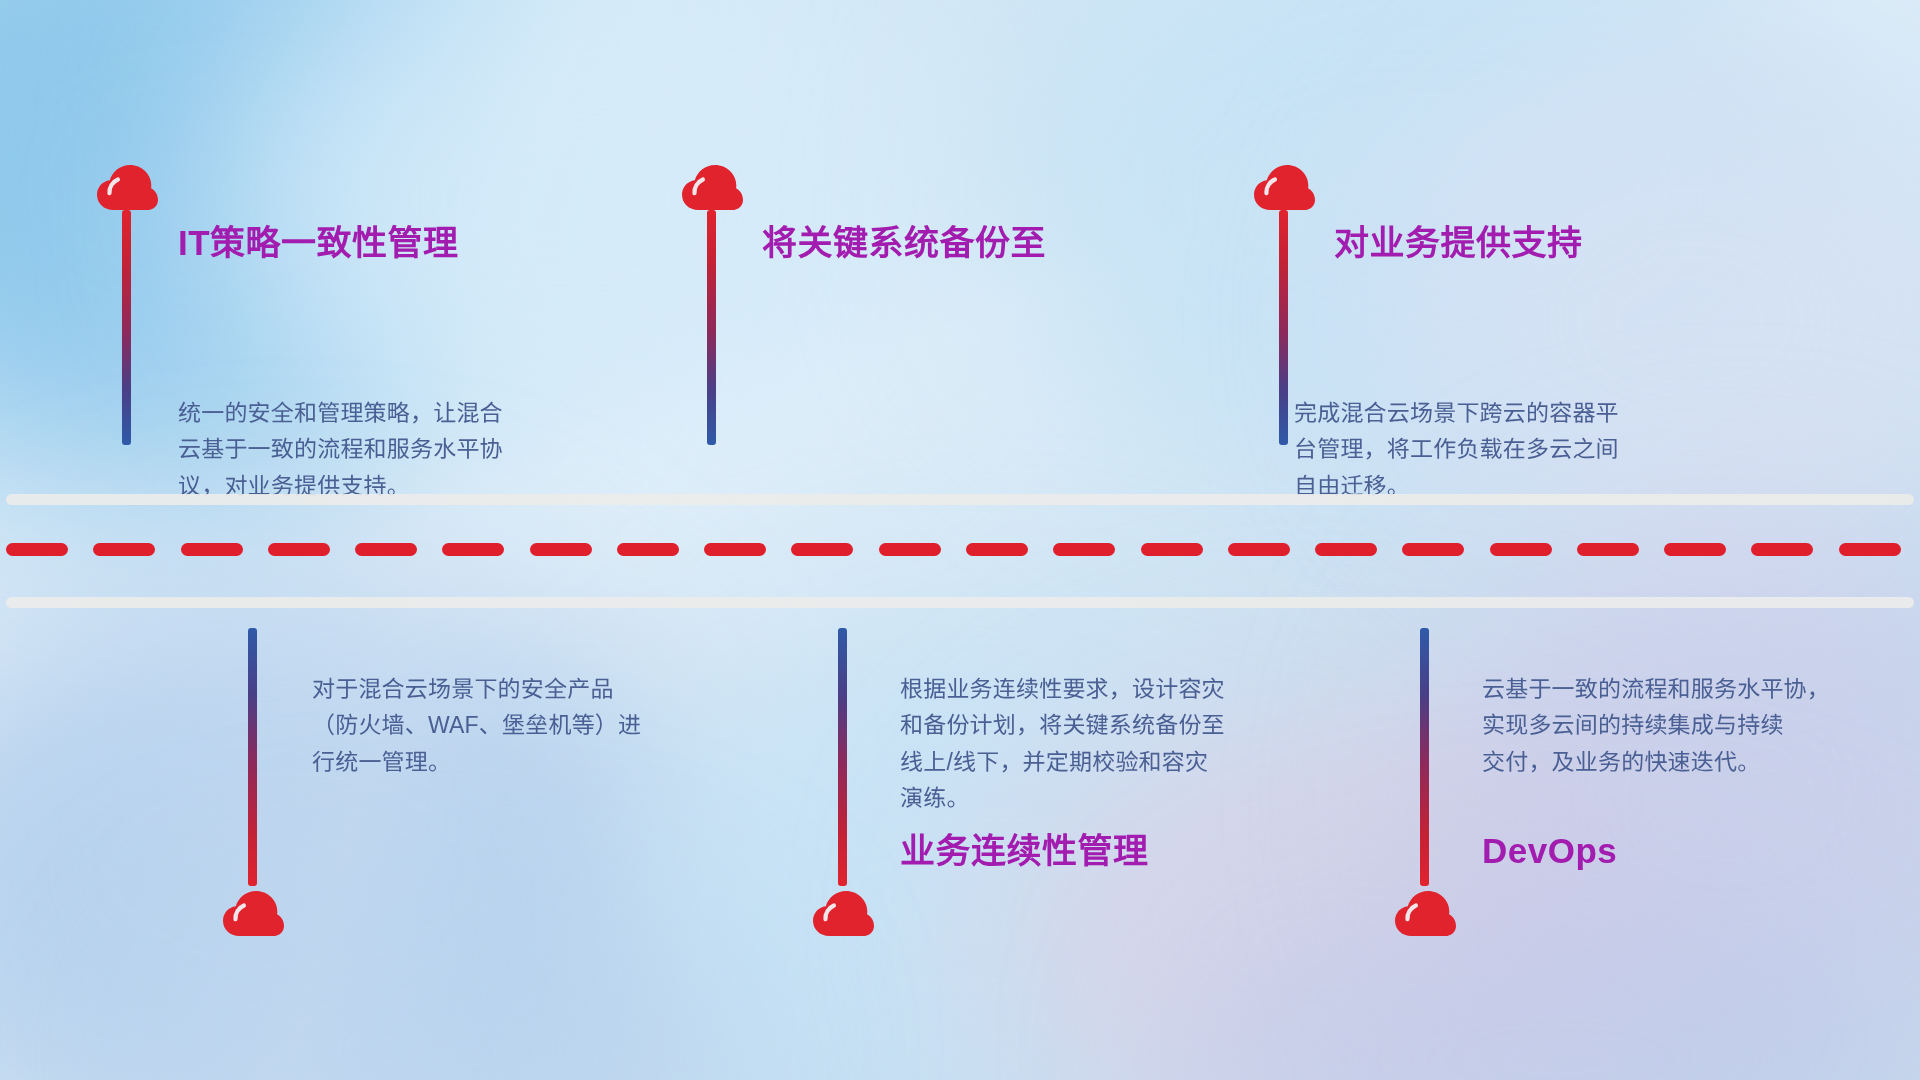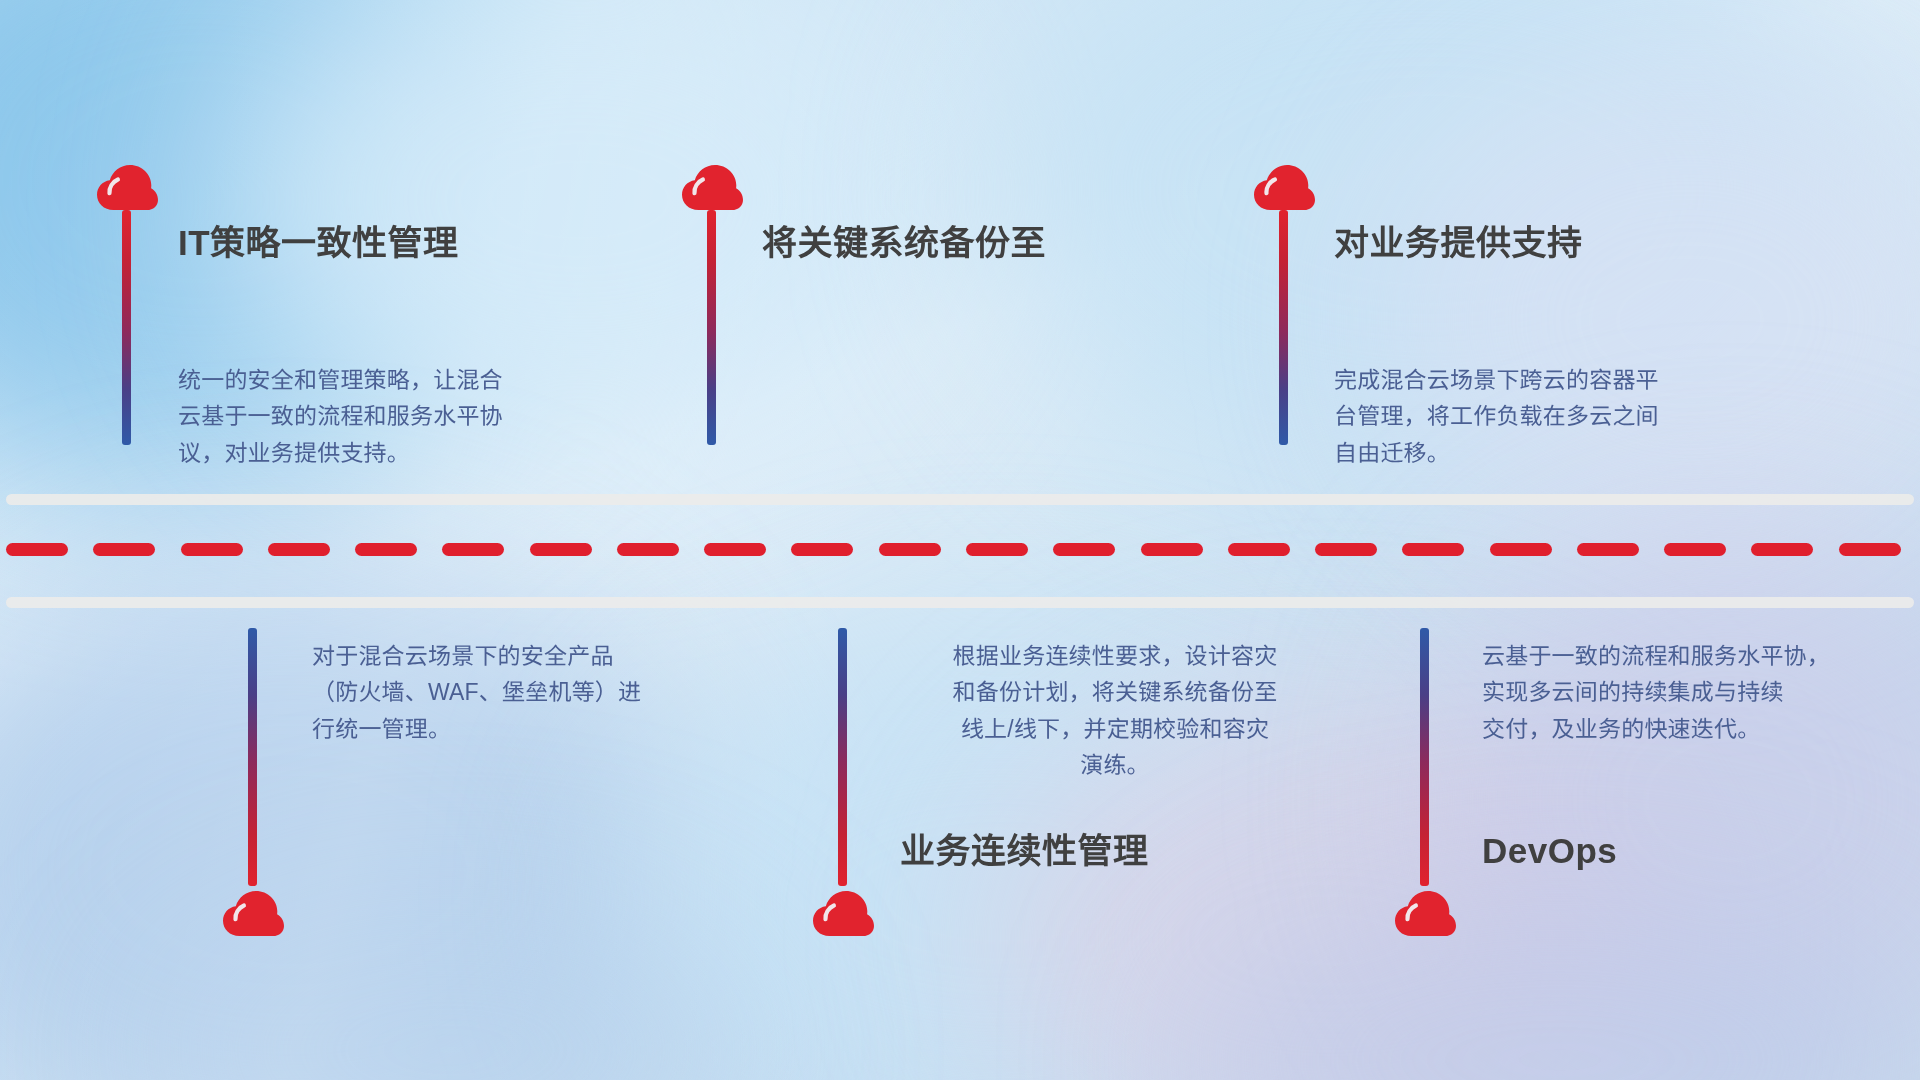--- a/index.html
+++ b/index.html
@@ -83,33 +83,34 @@
                  #8d2a5c 52%, #4a3f86 76%, #2f5aa8 100%); }
   .stem.up   { background: linear-gradient(180deg, #2f5aa8 0%, #4a3f86 26%,
                  #8d2a5c 52%, #c42235 80%, #e1232e 100%); }
   .cloud-icon { position: absolute; width: 64px; height: 52px; }
 
   
   .card-title {
     position: absolute;
     font-size: 35px;
     font-weight: 700;
-    color: #404040;
+    color: #a21caf;
     letter-spacing: 0.5px;
     white-space: nowrap;
     line-height: 1;
   }
   .card-body {
     position: absolute;
     font-size: 23px;
     font-weight: 400;
     color: #4a5f93;
     line-height: 1.58;
     letter-spacing: 0.2px;
     white-space: pre-line;
+    margin-top: 33px;
   }
 </style>
 </head>
 <body>
 
 <div id="stage">
 
   <div class="bg-base"></div>
   <div class="bg-blob blob-a"></div>
   <div class="bg-blob blob-b"></div>
@@ -145,21 +146,21 @@
   <div class="card-title" style="left:762px; top:225px;">将关键系统备份至</div>
 
   <div class="pin" style="left:1252px; top:160px;">
     <svg class="cloud-icon" style="left:0; top:0;" viewBox="0 0 64 52">
       <path d="M18.5 50C8.8 50 2 43.4 2 34.8c0-7.6 5.3-13.6 12.8-14.6C17.4 11.6 25.4 5 35 5c11.8 0 21.3 9.1 21.3 20.3 0 1-.1 2-.2 2.9C60.6 30.6 63 35 63 39.9 63 45.7 58.3 50 52 50z" fill="#e1232e"></path>
       <path d="M14.5 33.2c-.6-5.8 3.1-11.5 8.4-13.7" fill="none" stroke="#f2f7fb" stroke-width="4.2" stroke-linecap="round" opacity="0.92"></path>
     </svg>
     <div class="stem down" style="left:27px; top:50px; height:235px;"></div>
   </div>
   <div class="card-title" style="left:1334px; top:225px;">对业务提供支持</div>
-  <div class="card-body" style="left:1334px; top:362px; width:450px;">完成混合云场景下跨云的容器平
+  <div class="card-body" style="left:1294px; top:362px; width:450px;">完成混合云场景下跨云的容器平
 台管理，将工作负载在多云之间
 自由迁移。</div>
 
   <div class="divider-band">
     <div class="rule-grey top"></div>
     <div class="rule-dash" id="dash-rule">
         <div class="dash" style="left: 6px; background: rgb(224, 31, 45);"></div>
         <div class="dash" style="left: 93px; background: rgb(224, 31, 45);"></div>
         <div class="dash" style="left: 181px; background: rgb(224, 31, 45);"></div>
         <div class="dash" style="left: 268px; background: rgb(224, 31, 45);"></div>
@@ -196,21 +197,21 @@
 （防火墙、WAF、堡垒机等）进
 行统一管理。</div>
 
   <div class="pin" style="left:838px; top:628px;">
     <div class="stem up" style="left:0; top:0; height:258px;"></div>
     <svg class="cloud-icon" style="left:-27px; top:258px;" viewBox="0 0 64 52">
       <path d="M18.5 50C8.8 50 2 43.4 2 34.8c0-7.6 5.3-13.6 12.8-14.6C17.4 11.6 25.4 5 35 5c11.8 0 21.3 9.1 21.3 20.3 0 1-.1 2-.2 2.9C60.6 30.6 63 35 63 39.9 63 45.7 58.3 50 52 50z" fill="#e1232e"></path>
       <path d="M14.5 33.2c-.6-5.8 3.1-11.5 8.4-13.7" fill="none" stroke="#f2f7fb" stroke-width="4.2" stroke-linecap="round" opacity="0.92"></path>
     </svg>
   </div>
-  <div class="card-body" style="left:900px; top:638px; width:430px;text-align:center;">根据业务连续性要求，设计容灾
+  <div class="card-body" style="left:900px; top:638px; width:430px;">根据业务连续性要求，设计容灾
 和备份计划，将关键系统备份至
 线上/线下，并定期校验和容灾
 演练。</div>
   <div class="card-title" style="left:900px; top:833px;">业务连续性管理</div>
 
   <div class="pin" style="left:1420px; top:628px;">
     <div class="stem up" style="left:0; top:0; height:258px;"></div>
     <svg class="cloud-icon" style="left:-27px; top:258px;" viewBox="0 0 64 52">
       <path d="M18.5 50C8.8 50 2 43.4 2 34.8c0-7.6 5.3-13.6 12.8-14.6C17.4 11.6 25.4 5 35 5c11.8 0 21.3 9.1 21.3 20.3 0 1-.1 2-.2 2.9C60.6 30.6 63 35 63 39.9 63 45.7 58.3 50 52 50z" fill="#e1232e"></path>
       <path d="M14.5 33.2c-.6-5.8 3.1-11.5 8.4-13.7" fill="none" stroke="#f2f7fb" stroke-width="4.2" stroke-linecap="round" opacity="0.92"></path>

